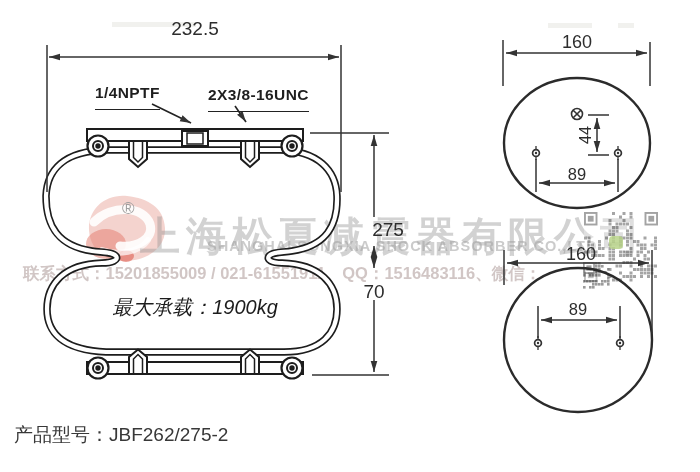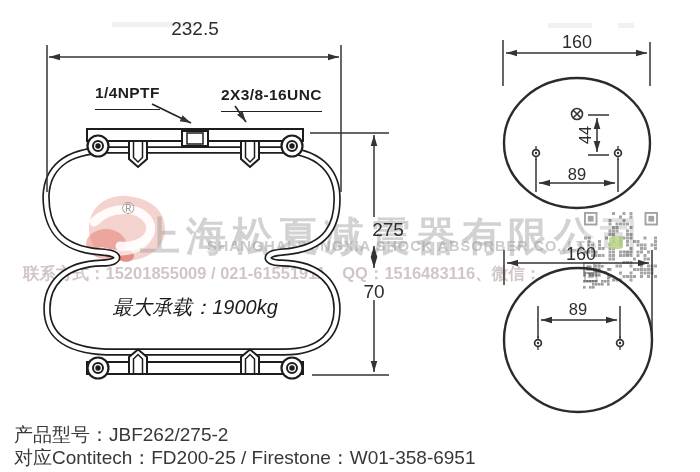--- a/index.html
+++ b/index.html
@@ -337,26 +337,25 @@
       <line x1="541" y1="320" x2="617" y2="320" marker-start="url(#ar)" marker-end="url(#ar)"></line>
     </g>
     <g>
       <use href="#boltmark" x="538" y="343"></use>
         <use href="#boltmark" x="620" y="343"></use>
     </g>
   </svg>
 
   <div class="dim" style="left:159px;top:18px;width:72px;">232.5</div>
   <div class="lbl" style="left:95px;top:84px;">1/4NPTF</div>
-  <div class="lbl" style="left:221px;top:86px;">2X3/8-16UNC</div>
+  <div class="lbl" style="left:208px;top:86px;">2X3/8-16UNC</div>
   <div class="dim" style="left:368px;top:219px;width:40px;">275</div>
   <div class="dim" style="left:354px;top:281px;width:40px;">70</div>
   <div class="maxload">最大承载：1900kg</div>
 
   <div class="dim" style="left:545px;top:32px;width:64px;font-size:18px;">160</div>
   <div class="dim rot90" style="left:572px;top:126px;width:27px;font-size:16px;">44</div>
   <div class="dim" style="left:553px;top:165px;width:48px;font-size:16.5px;">89</div>
   <div class="dim" style="left:549px;top:244px;width:64px;font-size:18px;">160</div>
   <div class="dim" style="left:554px;top:300px;width:48px;font-size:16.5px;">89</div>
 
   <div class="foot" style="top:422px;">产品型号：JBF262/275-2</div>
-  <div class="foot" style="top:445px;">对应Contitech：FD200-25 / Firestone：W01-358-6951</div>
 </div>
 
 </body></html>

